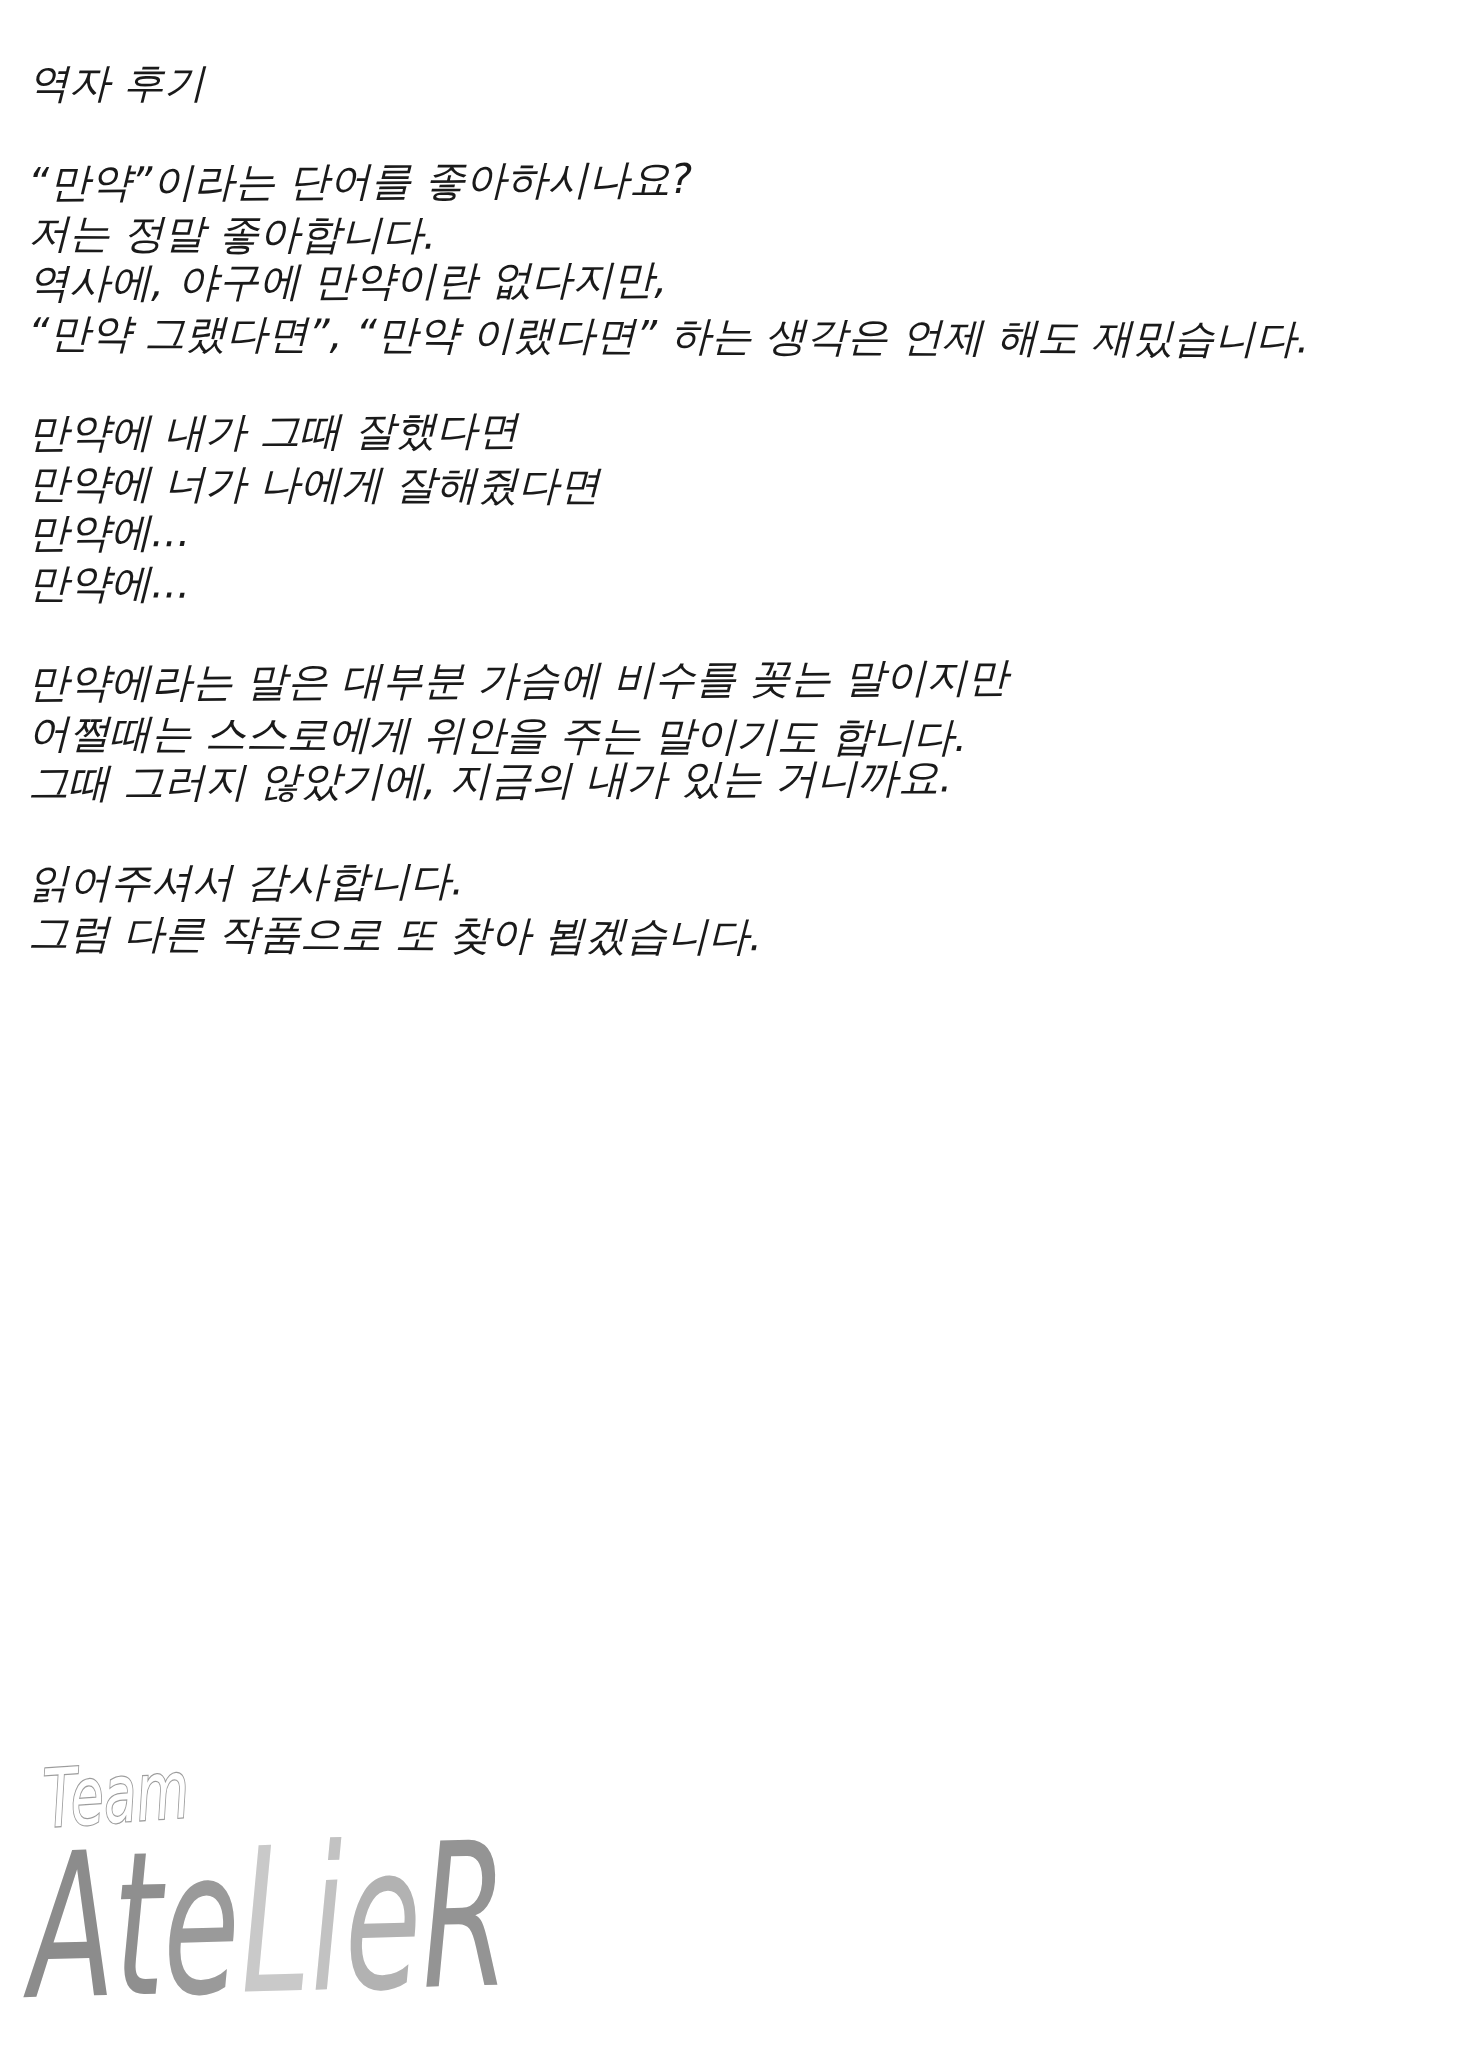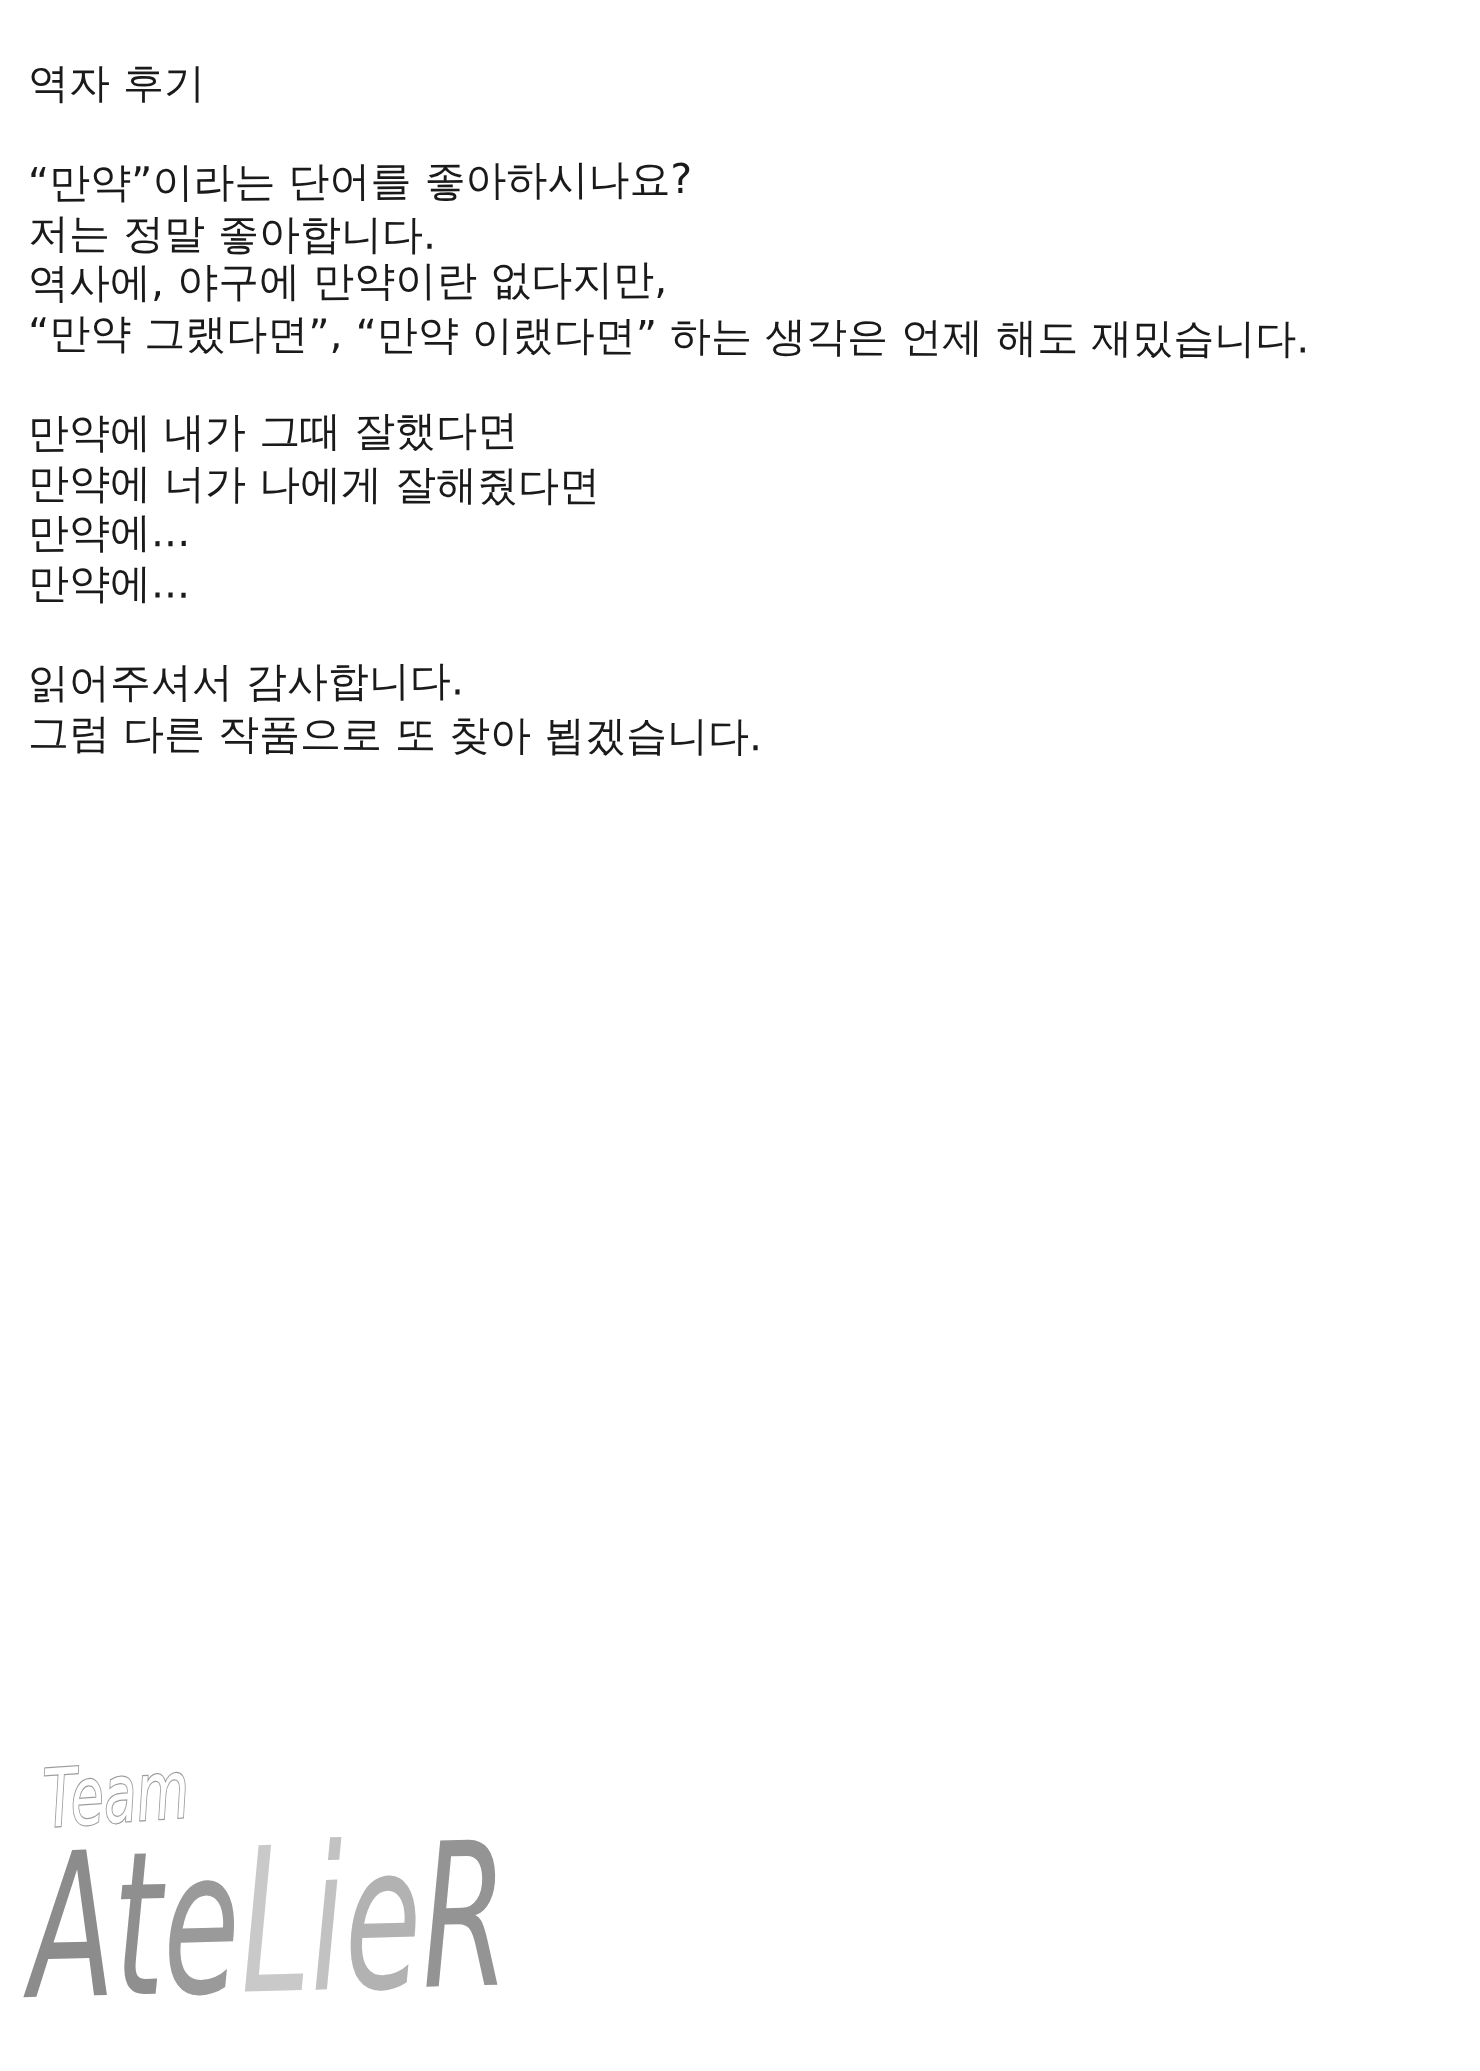--- a/index.html
+++ b/index.html
@@ -11,20 +11,21 @@
     background: #ffffff;
     overflow: hidden;
     font-family: "DejaVu Sans", sans-serif;
     color: #1a1a1a;
   }
   .content {
     position: absolute;
     left: 28px;
     top: 58px;
     right: 20px;
+    font-style: italic;
   }
   .title {
     margin: 0 0 50px 0;
     font-size: 41px;
     line-height: 50px;
     font-weight: normal;
   }
   .paragraph { margin: 16px 0 50px 0; }
   .line {
     font-size: 41px;
@@ -57,20 +58,25 @@
           <div class="line">역사에, 야구에 만약이란 없다지만,</div>
           <div class="line">“만약 그랬다면”, “만약 이랬다면” 하는 생각은 언제 해도 재밌습니다.</div>
         </div>
         <div class="paragraph">
           <div class="line">만약에 내가 그때 잘했다면</div>
           <div class="line">만약에 너가 나에게 잘해줬다면</div>
           <div class="line">만약에...</div>
           <div class="line">만약에...</div>
         </div>
         <div class="paragraph">
+          <div class="line">만약에라는 말은 대부분 가슴에 비수를 꽂는 말이지만</div>
+          <div class="line">어쩔때는 스스로에게 위안을 주는 말이기도 합니다.</div>
+          <div class="line">그때 그러지 않았기에, 지금의 내가 있는 거니까요.</div>
+        </div>
+        <div class="paragraph">
           <div class="line">읽어주셔서 감사합니다.</div>
           <div class="line">그럼 다른 작품으로 또 찾아 뵙겠습니다.</div>
         </div>
       </div>
   </div>
 
   <div class="logo">
     <svg width="720" height="325" viewBox="0 0 720 325">
       <text id="logo-team" x="32" y="85" font-size="80" stroke-width="2.5" paint-order="stroke" textLength="145" lengthAdjust="spacingAndGlyphs" transform="rotate(-4 32 85)" fill="#ffffff" stroke="#9c9c9c">Team</text>
       <text id="logo-name" x="16" y="255" font-size="200" textLength="480" lengthAdjust="spacingAndGlyphs" transform="rotate(-1.5 16 255)"><tspan fill="#8c8c8c">A</tspan><tspan fill="#8f8f8f">t</tspan><tspan fill="#9a9a9a">e</tspan><tspan fill="#c9c9c9">L</tspan><tspan fill="#c2c2c2">i</tspan><tspan fill="#b2b2b2">e</tspan><tspan fill="#949494">R</tspan></text>

